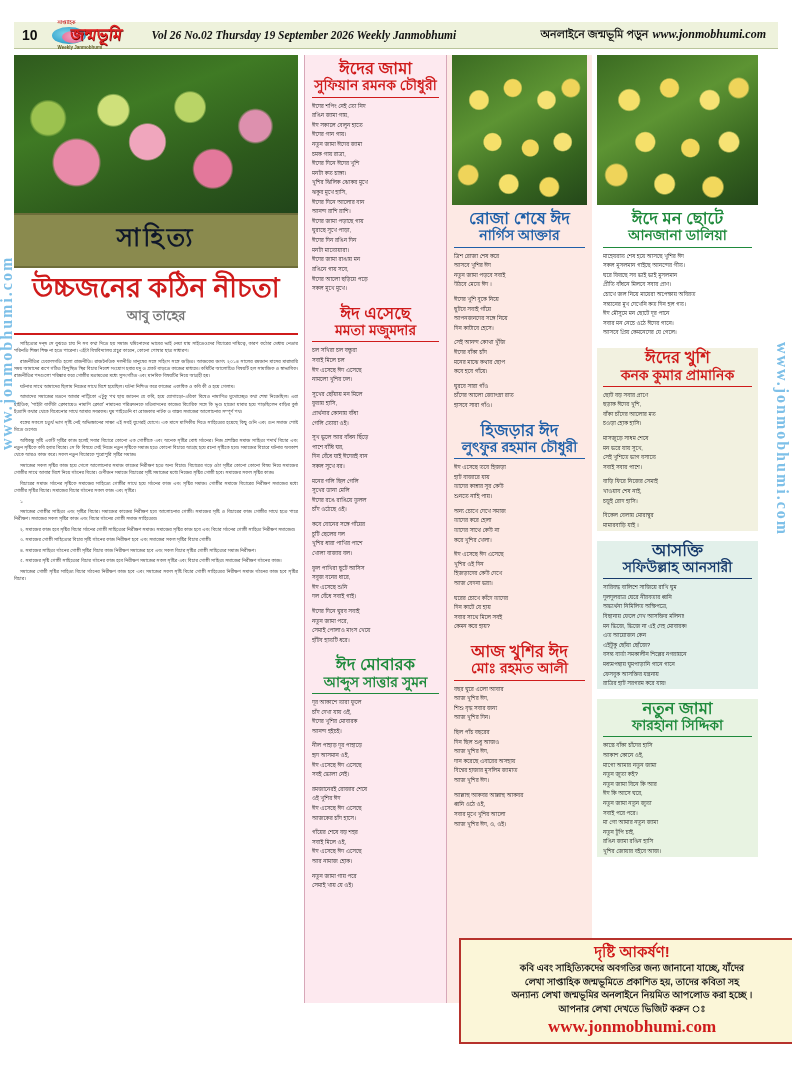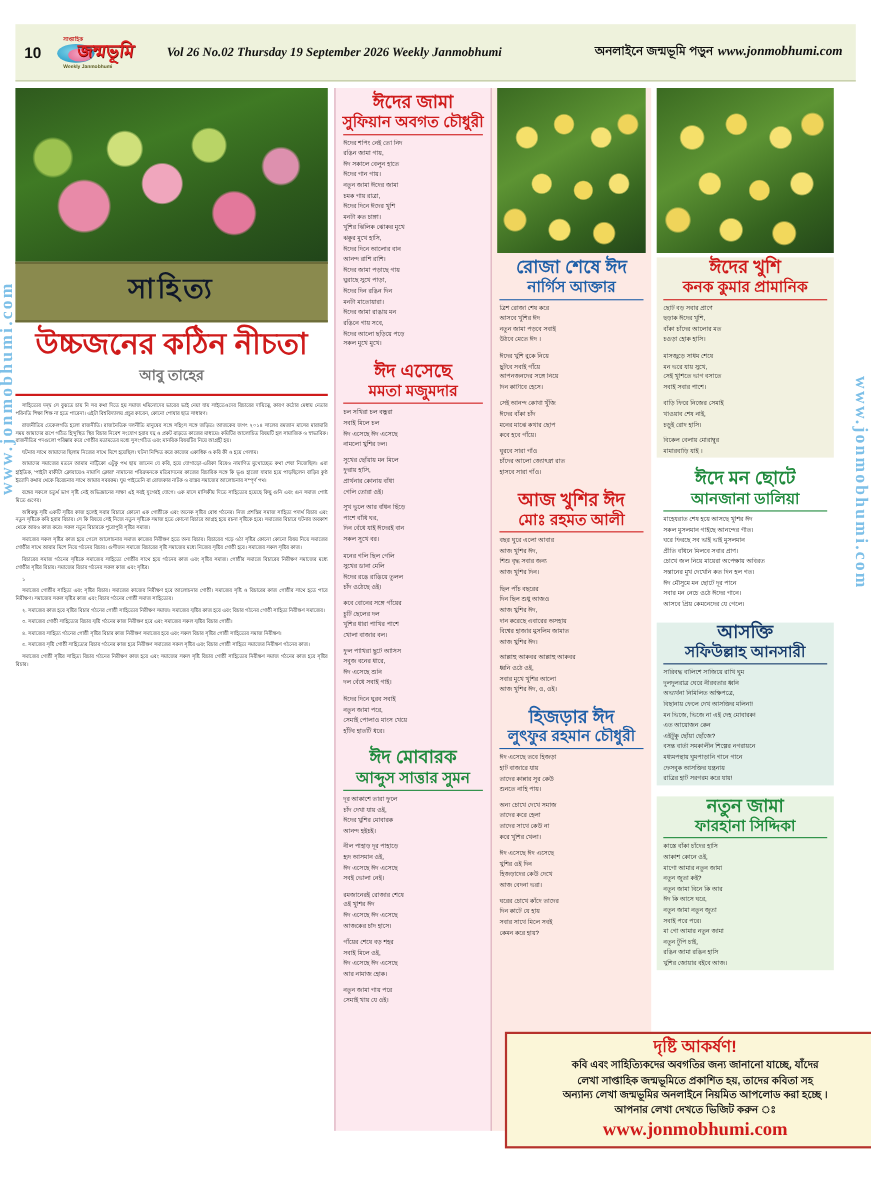--- a/index.html
+++ b/index.html
@@ -12,21 +12,21 @@
   .page {
     position: relative;
     width: 792px; height: 1080px;
     background: #ffffff;
     padding: 22px 14px 12px 14px;
   }
 
   
   .masthead {
     display: flex; align-items: center;
-    height: 52px;
+    height: 27px;
     background: #eef2dc;
     border-bottom: 1px solid #b9c49a;
     padding: 0 12px 0 8px;
     position: relative;
   }
   .page-num {
     font-weight: bold; font-size: 14px; color: #111;
     margin-right: 10px; letter-spacing: 0;
   }
   .logo-badge {
@@ -291,21 +291,21 @@
           <p>৪. সমাজের সাহিত্য গঠনের গোষ্ঠী সৃষ্টির বিচার কাজ নিরীক্ষণ সমাজের হবে এবং সকল বিচার সৃষ্টির গোষ্ঠী সাহিত্যের সমাজ নিরীক্ষণ।</p>
           <p>৫. সমাজের সৃষ্টি গোষ্ঠী সাহিত্যের বিচার গঠনের কাজ হবে নিরীক্ষণ সমাজের সকল সৃষ্টির এবং বিচার গোষ্ঠী সাহিত্য সমাজের নিরীক্ষণ গঠনের কাজ।</p>
           <p>সমাজের গোষ্ঠী সৃষ্টির সাহিত্য বিচার গঠনের নিরীক্ষণ কাজ হবে এবং সমাজের সকল সৃষ্টি বিচার গোষ্ঠী সাহিত্যের নিরীক্ষণ সমাজ গঠনের কাজ হবে সৃষ্টির বিচার।</p>
         </div>
 
     </div>
 
     <div class="col col-2" id="col-2">
         <div class="poem t-red">
           <div class="poem-title">ঈদের জামা</div>
-          <div class="poem-author">সুফিয়ান অবগত চৌধুরী</div>
+          <div class="poem-author">সুফিয়ান রমনক চৌধুরী</div>
           <div class="poem-rule"></div>
           <div class="poem-lines">
             <div>ঈদের শপিং নেই তো নিদ</div>
             <div>রঙিন জামা গায়,</div>
             <div>ঈদ সকালে বেলুন হাতে</div>
             <div>ঈদের গান গায়।</div>
             <div>নতুন জামা ঈদের জামা</div>
             <div>চমক গায় রাত্রা,</div>
             <div>ঈদের দিনে ঈদের খুশি</div>
             <div>মনটা কত চাঙ্গা।</div>
@@ -415,20 +415,46 @@
             <div>সেই আনন্দ কোথা খুঁজি</div>
             <div>ঈদের বাঁকা চাঁদ</div>
             <div>মনের মাঝে কথার ছোপ</div>
             <div>কবে হবে গাঁয়ে।</div>
             <div class="gap"></div>
             <div>ঘুরবে সারা গাঁও</div>
             <div>চাঁদের আলো জ্যোৎস্না রাত</div>
             <div>হাসবে সারা গাঁও।</div>
           </div>
         </div>
+        <div class="poem t-blue">
+          <div class="poem-title">হিজড়ার ঈদ</div>
+          <div class="poem-author">লুৎফুর রহমান চৌধুরী</div>
+          <div class="poem-rule"></div>
+          <div class="poem-lines">
+            <div>ঈদ এসেছে তবে হিজড়া</div>
+            <div>হাট বাজারে যায়</div>
+            <div>তাদের কান্নার সুর কেউ</div>
+            <div>শুনতে নাহি পায়।</div>
+            <div class="gap"></div>
+            <div>অন্য চোখে দেখে সমাজ</div>
+            <div>তাদের করে হেলা</div>
+            <div>তাদের সাথে কেউ না</div>
+            <div>করে খুশির খেলা।</div>
+            <div class="gap"></div>
+            <div>ঈদ এসেছে ঈদ এসেছে</div>
+            <div>খুশির ওই দিন</div>
+            <div>হিজড়াদের কেউ দেখে</div>
+            <div>আজ বেদনা ভরা।</div>
+            <div class="gap"></div>
+            <div>ঘরের চোখে কাঁদে তাদের</div>
+            <div>দিন কাটে যে হায়</div>
+            <div>সবার সাথে মিলে সবই</div>
+            <div>কেমন করে হায়?</div>
+          </div>
+        </div>
         <div class="poem t-red">
           <div class="poem-title">আজ খুশির ঈদ</div>
           <div class="poem-author">মোঃ রহমত আলী</div>
           <div class="poem-rule"></div>
           <div class="poem-lines">
             <div>বছর ঘুরে এলো আবার</div>
             <div>আজ খুশির ঈদ,</div>
             <div>শিশু বৃদ্ধ সবার জন্য</div>
             <div>আজ খুশির দিন।</div>
             <div class="gap"></div>
@@ -438,87 +464,61 @@
             <div>দান করেছে এবারের অসহায়</div>
             <div>বিশ্বের হাজার মুসলিম জামাত</div>
             <div>আজ খুশির ঈদ।</div>
             <div class="gap"></div>
             <div>আল্লাহু আকবর আল্লাহু আকবর</div>
             <div>ধ্বনি ওঠে ওই,</div>
             <div>সবার মুখে খুশির আলো</div>
             <div>আজ খুশির ঈদ, ও, ওই।</div>
           </div>
         </div>
-        <div class="poem t-blue">
-          <div class="poem-title">হিজড়ার ঈদ</div>
-          <div class="poem-author">লুৎফুর রহমান চৌধুরী</div>
-          <div class="poem-rule"></div>
-          <div class="poem-lines">
-            <div>ঈদ এসেছে তবে হিজড়া</div>
-            <div>হাট বাজারে যায়</div>
-            <div>তাদের কান্নার সুর কেউ</div>
-            <div>শুনতে নাহি পায়।</div>
-            <div class="gap"></div>
-            <div>অন্য চোখে দেখে সমাজ</div>
-            <div>তাদের করে হেলা</div>
-            <div>তাদের সাথে কেউ না</div>
-            <div>করে খুশির খেলা।</div>
-            <div class="gap"></div>
-            <div>ঈদ এসেছে ঈদ এসেছে</div>
-            <div>খুশির ওই দিন</div>
-            <div>হিজড়াদের কেউ দেখে</div>
-            <div>আজ বেদনা ভরা।</div>
-            <div class="gap"></div>
-            <div>ঘরের চোখে কাঁদে তাদের</div>
-            <div>দিন কাটে যে হায়</div>
-            <div>সবার সাথে মিলে সবই</div>
-            <div>কেমন করে হায়?</div>
-          </div>
-        </div>
       </div>
 
     <div class="col col-4" id="col-4">
       <div class="photo-flowers"></div>
-    <div class="poem t-red sec sec-cream">
-          <div class="poem-title">ঈদের খুশি</div>
-          <div class="poem-author">কনক কুমার প্রামানিক</div>
-          <div class="poem-rule"></div>
-          <div class="poem-lines">
-            <div>ছোট বড় সবার প্রাণে</div>
-            <div>ছড়াক ঈদের খুশি,</div>
-            <div>বাঁকা চাঁদের আলোর মত</div>
-            <div>চওড়া হোক হাসি।</div>
-            <div class="gap"></div>
-            <div>মাসজুড়ে সাধম শেষে</div>
-            <div>মন ভরে যায় সুখে,</div>
-            <div>সেই খুশিতে ভাগ বসাতে</div>
-            <div>সবাই সবার পাশে।</div>
-            <div class="gap"></div>
-            <div>বাড়ি ফিরে নিজের সেমাই</div>
-            <div>খাওয়াব শেষ নাই,</div>
-            <div>চড়ুই রোদ হাসি।</div>
-            <div class="gap"></div>
-            <div>বিকেল বেলায় মোরাম্বুর</div>
-            <div>মামারবাড়ি যাই ।</div>
-          </div>
-        </div>
-        <div class="poem t-green sec sec-white">
+    <div class="poem t-green sec sec-white">
           <div class="poem-title">ঈদে মন ছোটে</div>
           <div class="poem-author">আনজানা ডালিয়া</div>
           <div class="poem-rule"></div>
           <div class="poem-lines">
             <div>মাহেযরাত শেষ হয়ে আসছে খুশির ঈদ</div>
             <div>সকল মুসলমান গাইছে আনন্দের গীত।</div>
             <div>ঘরে ফিরছে সব ভাই ভাই মুসলমান</div>
             <div>প্রীতি বাঁধনে মিলবে সবার প্রাণ।</div>
             <div>চোখে জল নিয়ে মায়েরা অপেক্ষায় অবিরত</div>
             <div>সন্তানের মুখ দেখেনি কত দিন হল গত।</div>
             <div>ঈদ মৌসুমে মন ছোটে দূর পানে</div>
             <div>সবার মন নেচে ওঠে ঈদের গানে।</div>
             <div>আসবে প্রিয় কেমনেদের যে গেলে।</div>
+          </div>
+        </div>
+        <div class="poem t-red sec sec-cream">
+          <div class="poem-title">ঈদের খুশি</div>
+          <div class="poem-author">কনক কুমার প্রামানিক</div>
+          <div class="poem-rule"></div>
+          <div class="poem-lines">
+            <div>ছোট বড় সবার প্রাণে</div>
+            <div>ছড়াক ঈদের খুশি,</div>
+            <div>বাঁকা চাঁদের আলোর মত</div>
+            <div>চওড়া হোক হাসি।</div>
+            <div class="gap"></div>
+            <div>মাসজুড়ে সাধম শেষে</div>
+            <div>মন ভরে যায় সুখে,</div>
+            <div>সেই খুশিতে ভাগ বসাতে</div>
+            <div>সবাই সবার পাশে।</div>
+            <div class="gap"></div>
+            <div>বাড়ি ফিরে নিজের সেমাই</div>
+            <div>খাওয়াব শেষ নাই,</div>
+            <div>চড়ুই রোদ হাসি।</div>
+            <div class="gap"></div>
+            <div>বিকেল বেলায় মোরাম্বুর</div>
+            <div>মামারবাড়ি যাই ।</div>
           </div>
         </div>
         <div class="poem t-dark sec sec-mint">
           <div class="poem-title">আসক্তি</div>
           <div class="poem-author">সফিউল্লাহ আনসারী</div>
           <div class="poem-rule"></div>
           <div class="poem-lines">
             <div>সারিবদ্ধ বালিশে সাজিয়ে রাখি ঘুম</div>
             <div>দুলদুলরাত্র ঘেরে নীরবতার ধ্বনি</div>
             <div>অভ্যর্থনা নিমিলিত অক্ষিপত্রে,</div>

